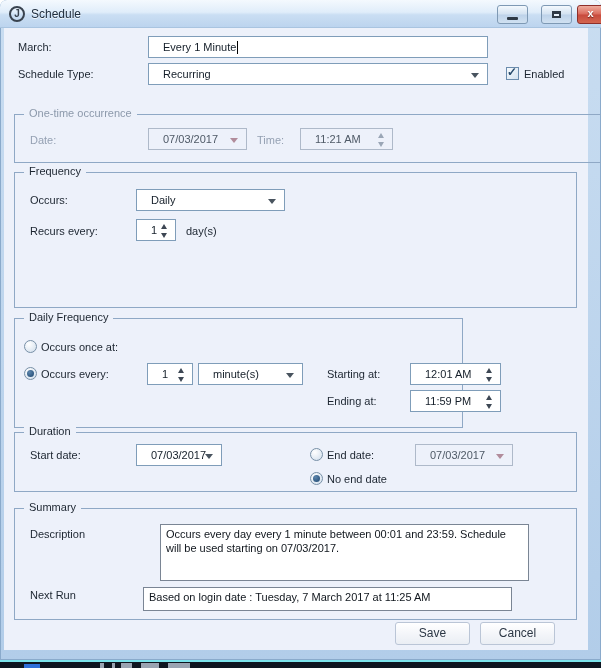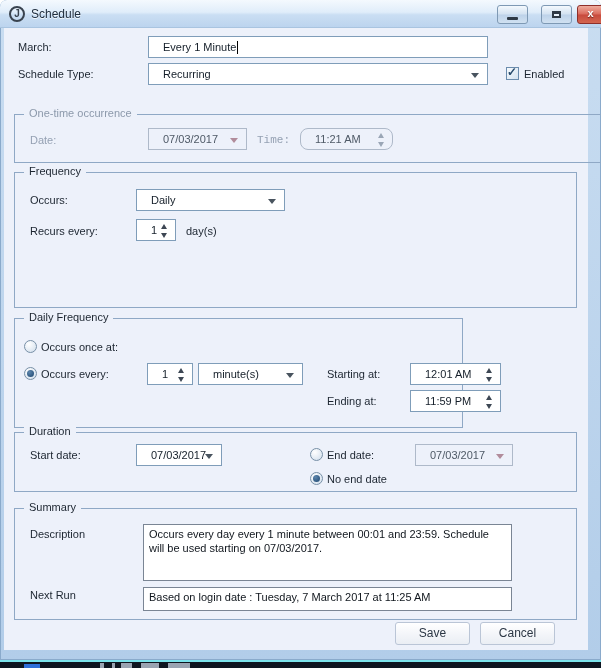--- a/index.html
+++ b/index.html
@@ -107,22 +107,22 @@
   <div class="lbl" style="left:524px;top:68px;">Enabled</div>
 
   <div class="grp" style="left:14px;top:114px;width:598px;height:49px;">
     <div class="leg dis">One-time occurrence</div>
   </div>
   <div class="lbl dis" style="left:30px;top:134px;">Date:</div>
   <div class="field dis" style="left:148px;top:128px;width:99px;">
     <span>07/03/2017</span>
     <div class="darr dis"></div>
   </div>
-  <div class="lbl dis" style="left:257px;top:134px;font-family:Liberation Mono, monospace;">Time:</div>
-  <div class="field dis" style="left:300px;top:128px;width:93px;border-radius:8px;">
+  <div class="lbl dis" style="left:257px;top:134px;">Time:</div>
+  <div class="field dis" style="left:300px;top:128px;width:93px;">
     <span>11:21 AM</span>
     <div class="spinners">
         <div class="sarr-up"></div>
         <div class="sarr-dn"></div>
       </div>
   </div>
 
   <div class="grp" style="left:14px;top:172px;width:563px;height:136px;">
     <div class="leg">Frequency</div>
   </div>
@@ -191,21 +191,21 @@
     <span>07/03/2017</span>
     <div class="darr dis"></div>
   </div>
   <div class="radio sel" style="left:310px;top:472px;"></div>
   <div class="lbl" style="left:327px;top:473px;">No end date</div>
 
   <div class="grp" style="left:14px;top:508px;width:563px;height:112px;">
     <div class="leg">Summary</div>
   </div>
   <div class="lbl" style="left:30px;top:528px;">Description</div>
-  <div class="tbox" style="left:143px;top:524px;width:369px;height:57px;">
+  <div class="tbox" style="left:160px;top:524px;width:369px;height:57px;">
     <span>Occurs every day every 1 minute between 00:01  and 23:59.  Schedule will be used starting on 07/03/2017.</span>
   </div>
   <div class="lbl" style="left:30px;top:589px;">Next Run</div>
   <div class="tbox" style="left:143px;top:587px;width:369px;height:24px;">
     <span>Based on login date : Tuesday, 7 March 2017 at 11:25 AM</span>
   </div>
 
   <div class="btn" style="left:395px;top:622px;">Save</div>
   <div class="btn" style="left:480px;top:622px;">Cancel</div>
 

